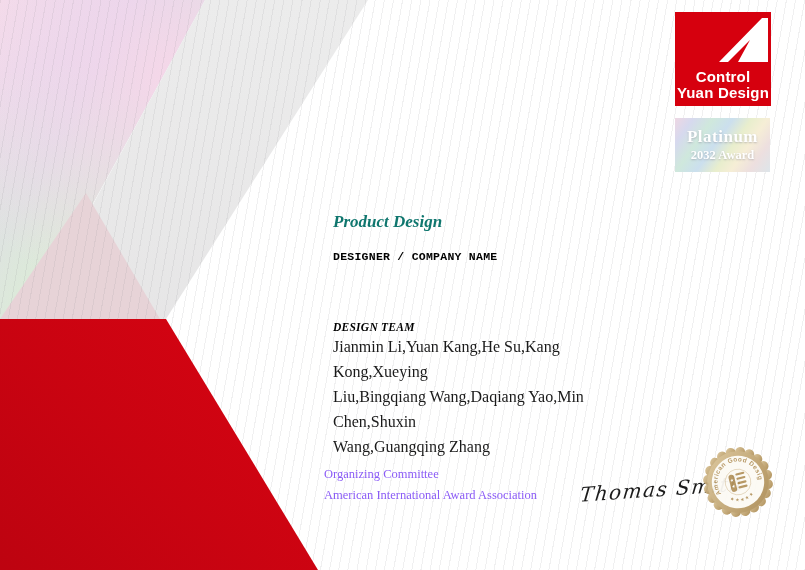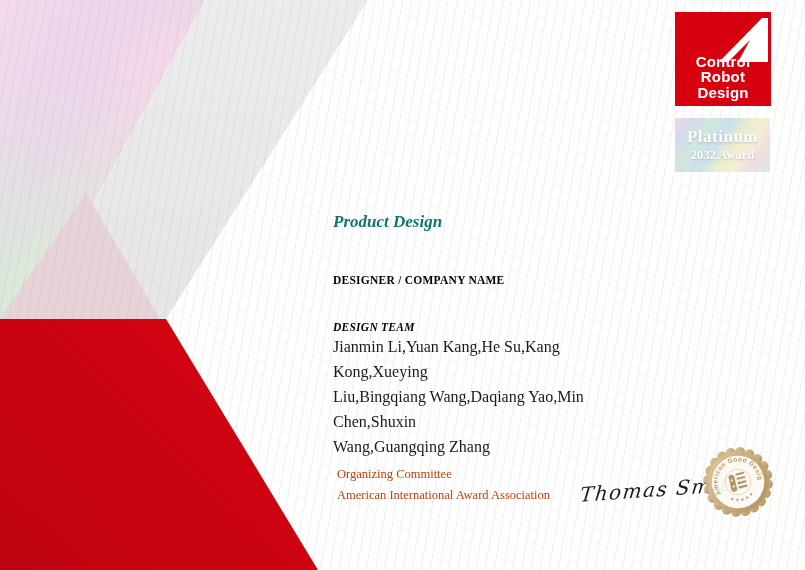--- a/index.html
+++ b/index.html
@@ -39,25 +39,25 @@
   .tier{font:700 17px/18px "Liberation Serif",serif;color:#fff;letter-spacing:.5px;
     text-shadow:0 1px 2px rgba(125,125,140,.45);}
   .year{font:700 12.5px/14px "Liberation Serif",serif;color:#fff;
     text-shadow:0 1px 2px rgba(125,125,140,.45);}
 
   
   .title{left:333px;top:161px;font:italic 700 20px/27px "Liberation Serif",serif;
     color:#e60020;white-space:pre-line;}
   .category{left:333px;top:212px;font:italic 700 17px/20px "Liberation Serif",serif;color:#0f766e;text-align:center;}
   .label{left:333px;font:700 11.5px/14px "Liberation Serif",serif;color:#000;letter-spacing:.25px;}
-  .lbl1{top:273px;} .lbl2{top:320px;font-style:italic;}
+  .lbl1{top:250px;font-family:Liberation Mono, monospace;} .lbl2{top:320px;font-style:italic;}
   .value{left:333px;font:400 16px/20px "Liberation Serif",serif;color:#1a1a1a;}
   .val1{top:278px;}
   .val2{top:334px;width:312px;line-height:25px;white-space:pre-line;}
-  .committee{left:337px;top:464px;font:400 12.5px/21px "Liberation Serif",serif;color:#c2410c;}
+  .committee{left:324px;top:464px;font:400 12.5px/21px "Liberation Serif",serif;color:#8b5cf6;}
   .signature{left:580px;top:477px;font:italic 400 20px/24px "DejaVu Serif",serif;color:#1b1b1b;
     letter-spacing:1.5px;transform:rotate(-4deg) skewX(-10deg);}
 
   
   .seal{left:700px;top:444px;width:76px;height:76px;transform:rotate(-14deg);opacity:.95;}
 </style>
 </head>
 <body>
 
 <div id="page">
@@ -67,21 +67,21 @@
   <div class="abs pinktri"></div>
   <div class="abs stripes"></div>
   <div class="abs redwedge"></div>
 
   <div class="abs brand">
     <svg class="amark" viewBox="0 0 96 94" xmlns="http://www.w3.org/2000/svg">
       <path fill="#ffffff" fill-rule="evenodd" d="M44,50 L87,6 L93,6 L93,50 Z M53,50 L75,28 L63,50 Z"></path>
     </svg>
     <div class="brandtext">
       <div>Control</div>
-      <div>Robot Design</div>
+      <div>Yuan Design</div>
     </div>
   </div>
 
   <div class="abs badge">
     <div class="tier">Platinum</div>
     <div class="year">2032 Award</div>
   </div>
 
   <div class="abs category">Product Design</div>
 

